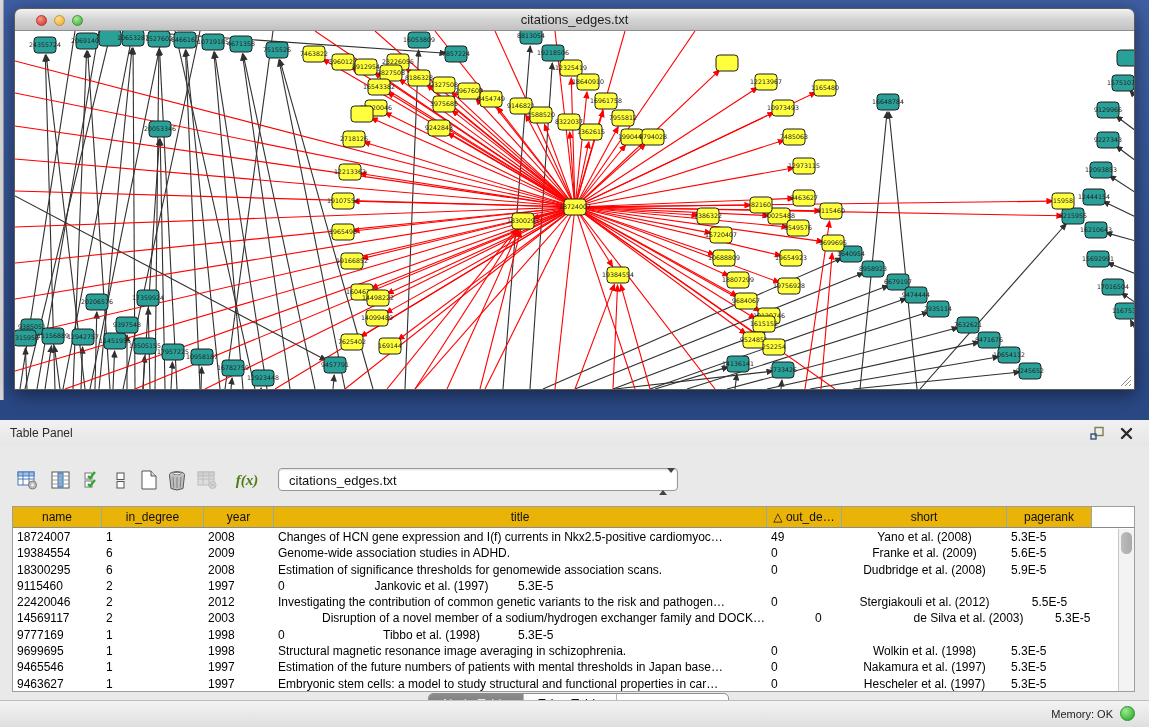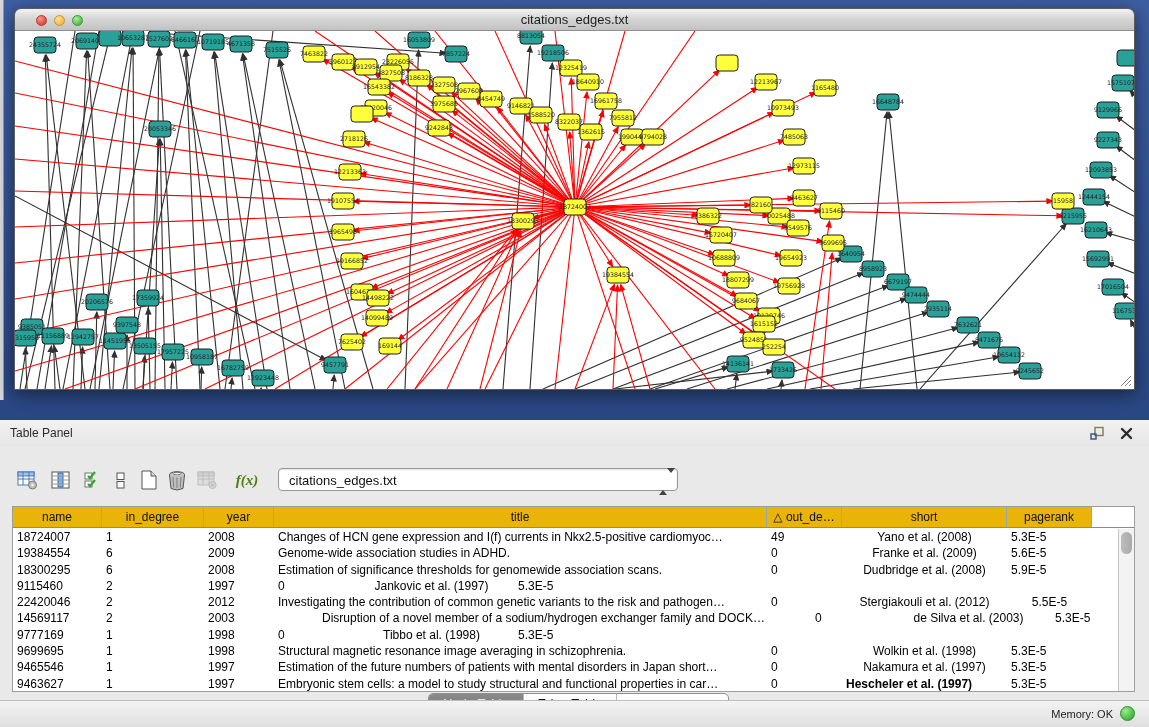--- a/index.html
+++ b/index.html
@@ -636,32 +636,32 @@
             <div class="td" style="width: 70px; text-align: left;">1998</div>
             <div class="td" style="width: 493px; text-align: left;">Structural magnetic resonance image averaging in schizophrenia.</div>
             <div class="td" style="width: 75px; text-align: left;">0</div>
             <div class="td" style="width: 165px; text-align: center;">Wolkin et al. (1998)</div>
             <div class="td" style="width: 85px; text-align: left;">5.3E-5</div>
           </div>
           <div class="trow">
             <div class="td" style="width: 89px; text-align: left;">9465546</div>
             <div class="td" style="width: 102px; text-align: left;">1</div>
             <div class="td" style="width: 70px; text-align: left;">1997</div>
-            <div class="td" style="width: 493px; text-align: left;">Estimation of the future numbers of patients with mental disorders in Japan short…</div>
+            <div class="td" style="width: 493px; text-align: left;">Estimation of the future numbers of patients with mental thresholds in Japan base…</div>
             <div class="td" style="width: 75px; text-align: left;">0</div>
             <div class="td" style="width: 165px; text-align: center;">Nakamura et al. (1997)</div>
             <div class="td" style="width: 85px; text-align: left;">5.3E-5</div>
           </div>
           <div class="trow">
             <div class="td" style="width: 89px; text-align: left;">9463627</div>
             <div class="td" style="width: 102px; text-align: left;">1</div>
             <div class="td" style="width: 70px; text-align: left;">1997</div>
             <div class="td" style="width: 493px; text-align: left;">Embryonic stem cells: a model to study structural and functional properties in car…</div>
             <div class="td" style="width: 75px; text-align: left;">0</div>
-            <div class="td" style="width: 165px; text-align: left; font-weight: bold;">Hescheler et al. (1997)</div>
+            <div class="td" style="width: 165px; text-align: center;">Hescheler et al. (1997)</div>
             <div class="td" style="width: 85px; text-align: left;">5.3E-5</div>
           </div>
         </div>
       <div class="vscroll">
         <div class="vthumb"></div>
       </div>
     </div>
 
     <div class="tabs" id="tabs">
         <div class="tab sel">Node Table</div>

